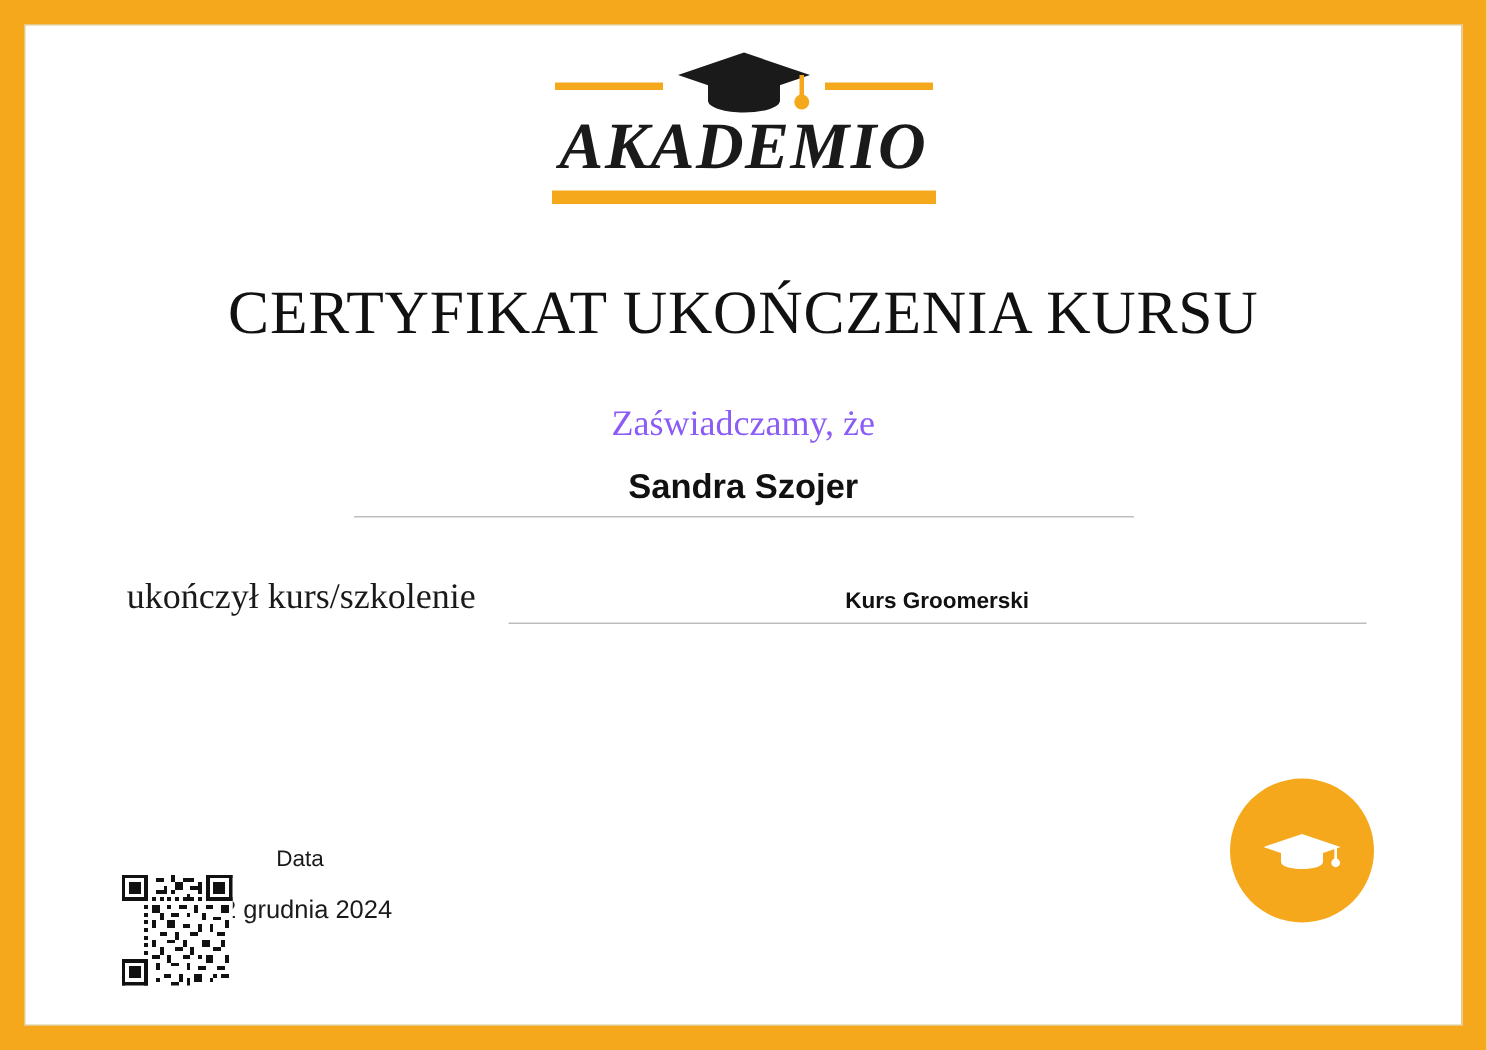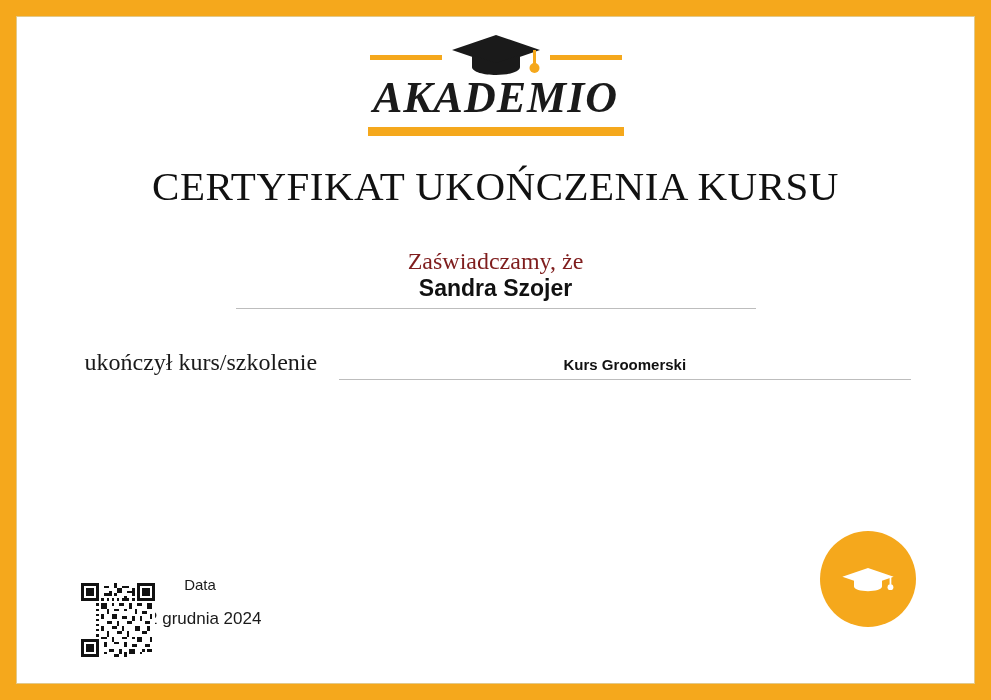--- a/index.html
+++ b/index.html
@@ -80,35 +80,36 @@
     background: #F5A81C;
     margin-top: 6px;
   }
 
   
   .cert-title {
     font-family: "Liberation Serif", serif;
     font-size: 41px;
     color: #111111;
     letter-spacing: 0.5px;
-    margin-top: 26px;
+    margin-top: 48px;
     text-align: center;
   }
 
   
   .attest {
     font-family: "Liberation Serif", serif;
     font-size: 24px;
-    color: #7f1d1d;
+    color: #8b5cf6;
     margin-top: 38px;
     text-align: center;
   }
 
   
   .recipient-wrap {
+    margin-top: 14px;
     width: 520px;
     text-align: center;
   }
   .recipient-name {
     font-family: "Liberation Sans", sans-serif;
     font-weight: bold;
     font-size: 23px;
     color: #111111;
     padding-bottom: 6px;
   }
@@ -146,21 +147,21 @@
     font-size: 15px;
     color: #111111;
     padding-bottom: 6px;
   }
 
   
   .footer {
     position: absolute;
     left: 0;
     right: 0;
-    bottom: 54px;
+    bottom: 66px;
     display: flex;
     align-items: flex-end;
     justify-content: space-between;
     padding: 0 58px;
     box-sizing: border-box;
   }
   .date-block {
     width: 250px;
     text-align: center;
     font-family: "Liberation Sans", sans-serif;

